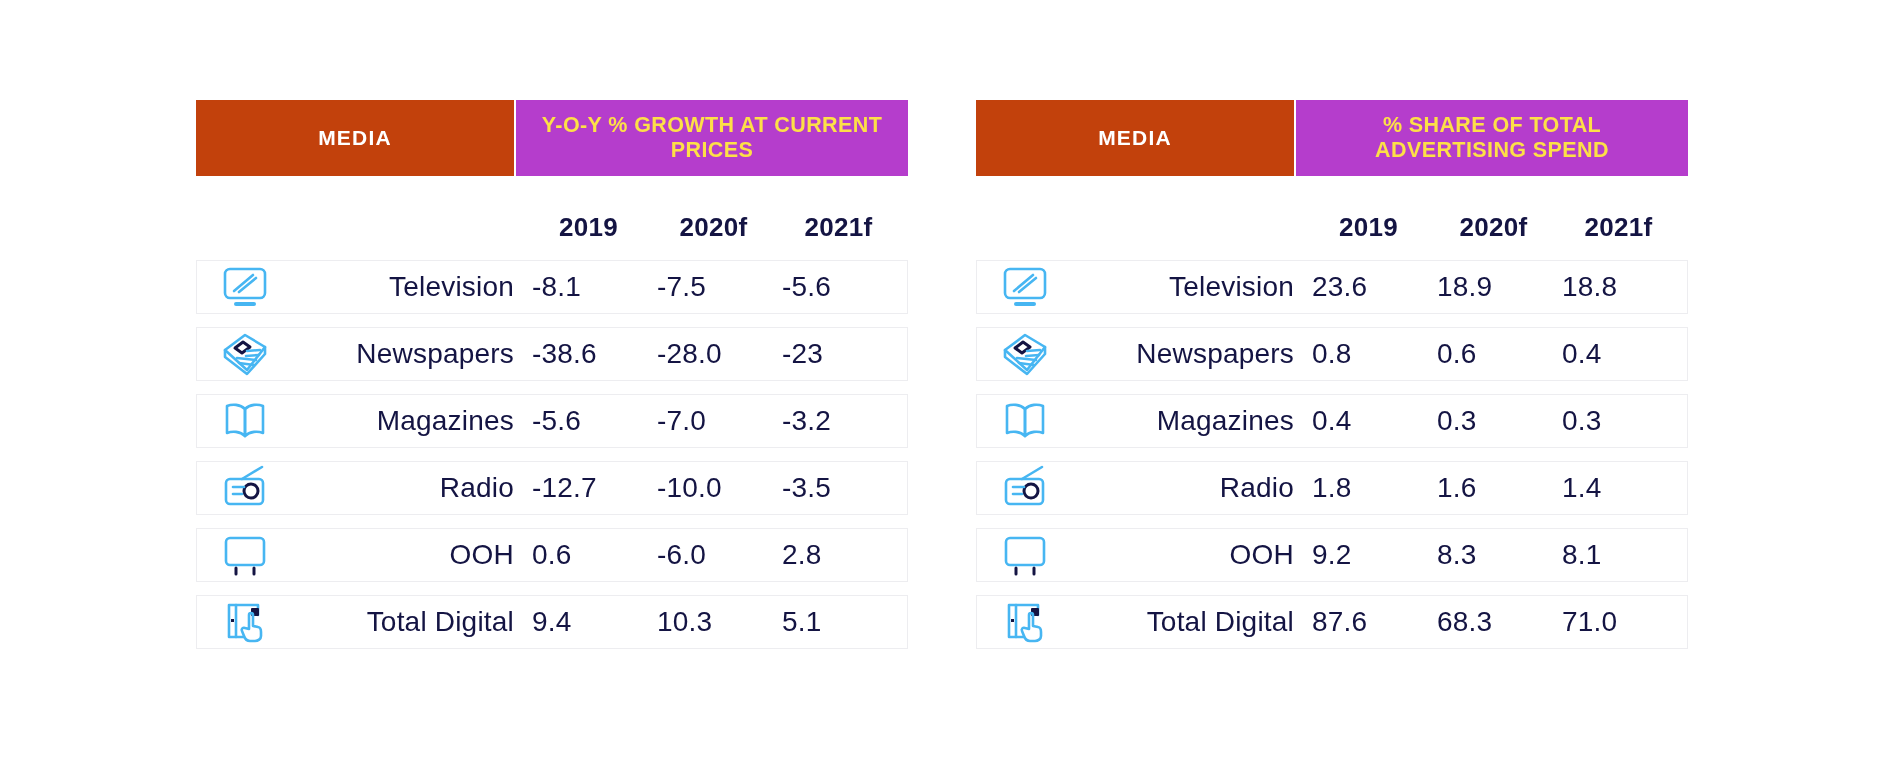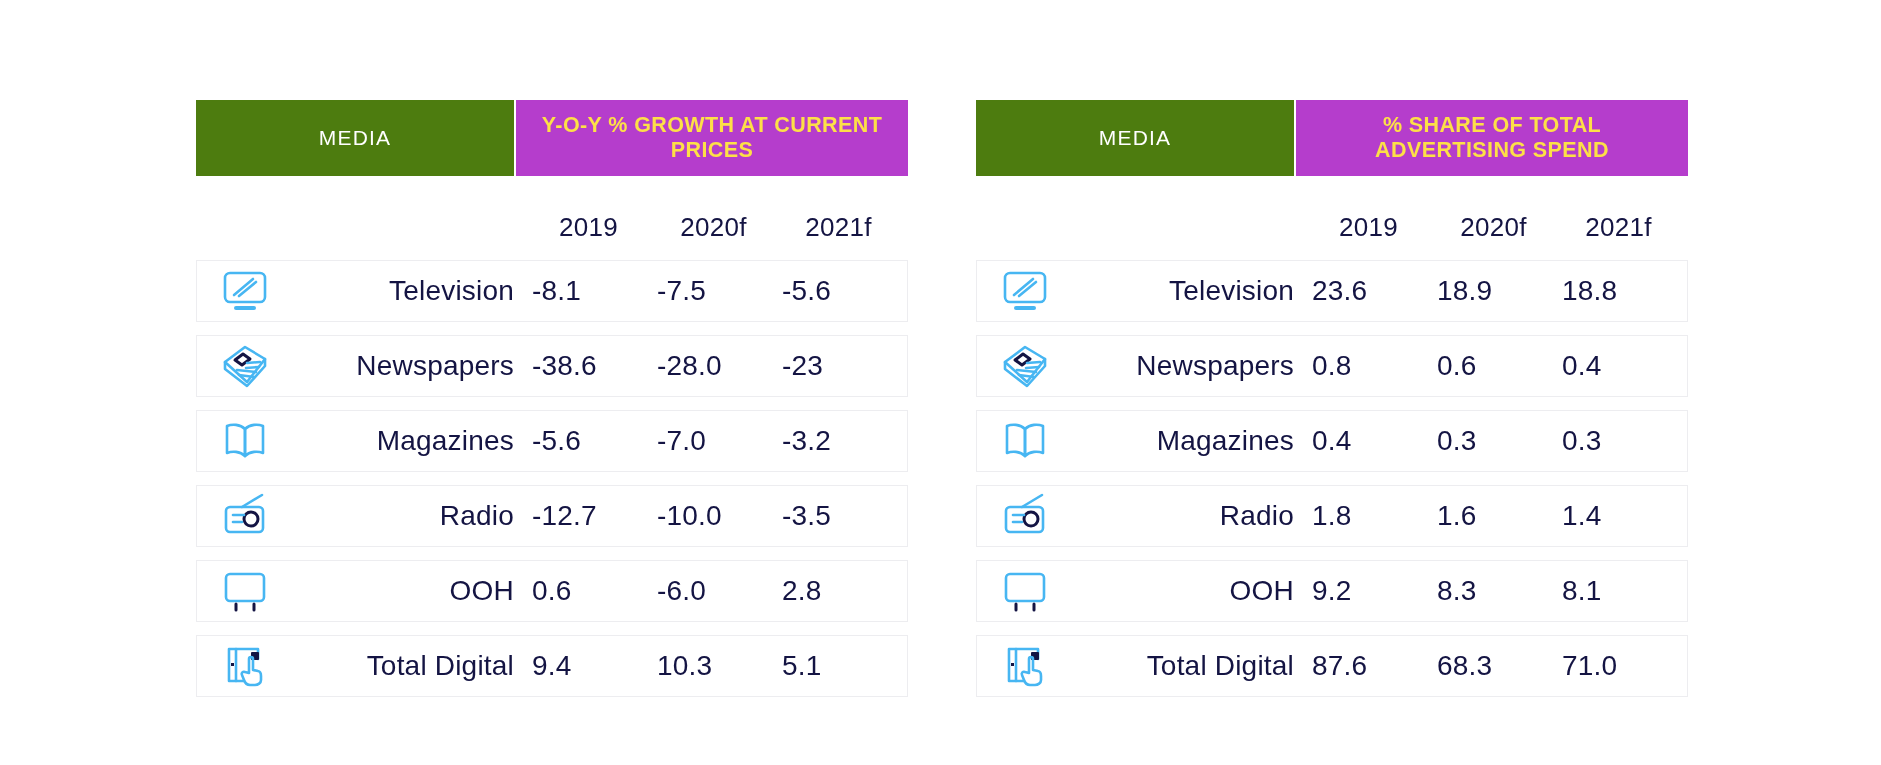--- a/index.html
+++ b/index.html
@@ -23,25 +23,25 @@
   
   .table-block { width: 712px; }
 
   .thead {
     display: flex;
     height: 76px;
     margin-bottom: 28px;
   }
   .th-media {
     flex: 0 0 318px;
-    background: #4d7c0f;
+    background: #c2410c;
     color: #ffffff;
     display: flex; align-items: center; justify-content: center;
     font-size: 21px;
-    font-weight: normal;
+    font-weight: bold;
     letter-spacing: 1.2px;
     text-transform: uppercase;
   }
   .th-metric {
     flex: 1 1 auto;
     background: #b53dcc;
     color: #fde047;
     display: flex; align-items: center; justify-content: center;
     text-align: center;
     font-size: 21.5px;
@@ -58,32 +58,32 @@
     display: flex;
     align-items: center;
     height: 46px;
     margin-bottom: 10px;
   }
   .years-spacer { flex: 0 0 330px; }
   .year-cell {
     flex: 0 0 125px;
     text-align: center;
     font-size: 26px;
-    font-weight: normal;
+    font-weight: bold;
     color: #141443;
     letter-spacing: 0.3px;
   }
 
   
   .rows { display: flex; flex-direction: column; gap: 13px; }
 
   .row {
     display: flex;
     align-items: center;
-    height: 62px;
+    height: 54px;
     background: #ffffff;
     border: 1px solid #ededf0;
   }
   .cell-icon {
     flex: 0 0 96px;
     display: flex; align-items: center; justify-content: center;
   }
   .cell-name {
     flex: 1 1 auto;
     text-align: right;

